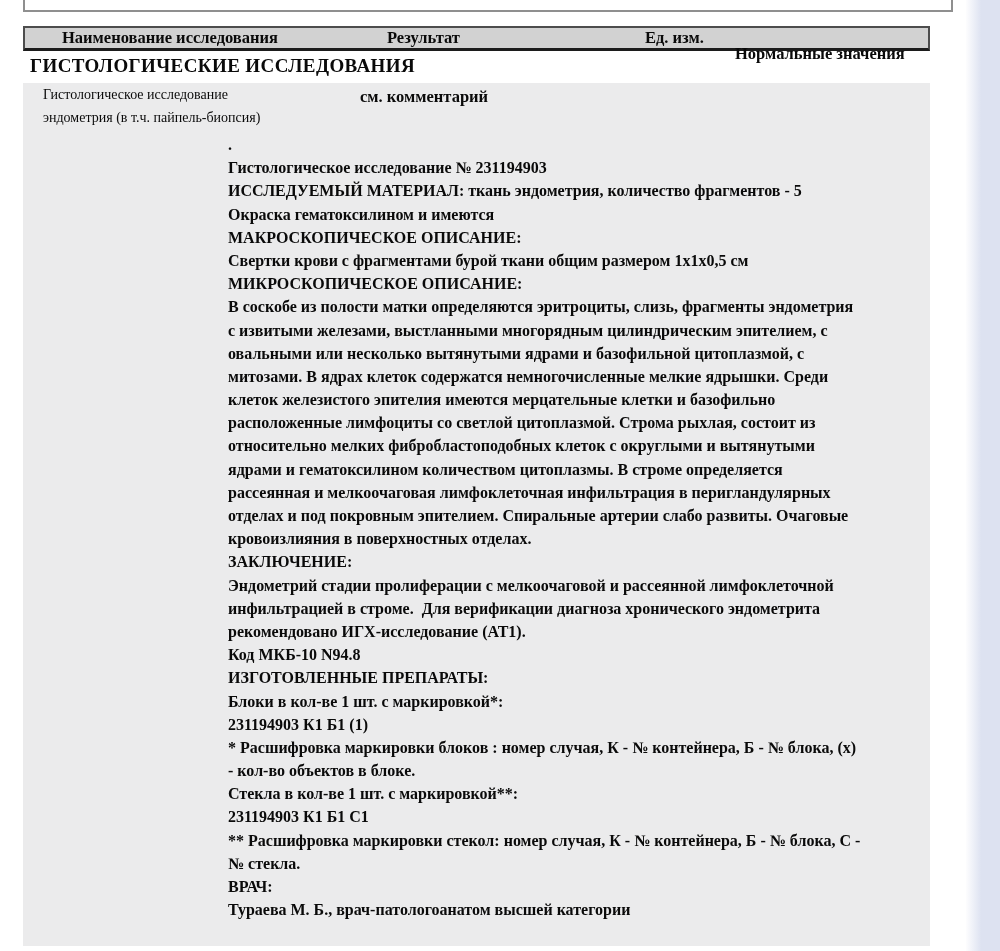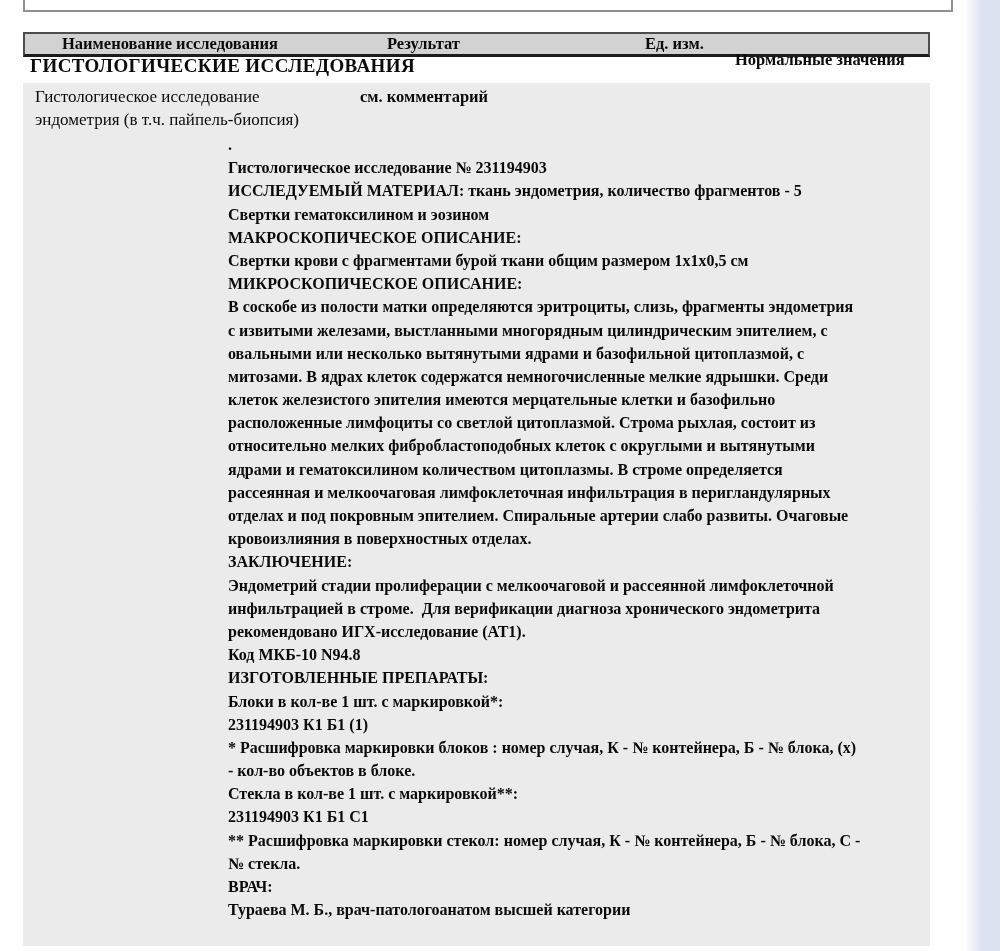--- a/index.html
+++ b/index.html
@@ -14,21 +14,21 @@
   .right-stripe {
     position: absolute; top: 0; left: 966px; width: 34px; height: 951px;
     background: linear-gradient(to right, #fdfdfe 0%, #dde2f1 45%, #dde2f1 100%);
   }
   .top-partial-box {
     position: absolute; left: 23px; top: -21px; width: 930px; height: 33px;
     background: #ffffff;
     border: 2px solid #8f8f8f;
   }
   .header-row {
-    position: absolute; left: 23px; top: 32px; width: 907px; height: 25px;
+    position: absolute; left: 23px; top: 26px; width: 907px; height: 25px;
     background: #d2d2d2;
     border: 2px solid #4d4d4d;
     border-bottom: 3px solid #1c1c1c;
   }
   .header-cell {
     position: absolute; top: 1px;
     font-weight: bold; font-size: 16.5px; line-height: 18px;
     white-space: nowrap;
   }
   .hc-name   { left: 37px;  }
@@ -38,22 +38,22 @@
   .section-title {
     position: absolute; left: 30px; top: 55px;
     font-weight: bold; font-size: 19px; letter-spacing: 0.4px;
     white-space: nowrap;
   }
   .content-area {
     position: absolute; left: 23px; top: 83px; width: 907px; height: 863px;
     background: #ebebec;
   }
   .row-name-line1, .row-name-line2 {
-    position: absolute; left: 12px;
-    font-size: 17px; white-space: nowrap;
+    position: absolute; left: 20px;
+    font-size: 14px; white-space: nowrap;
   }
   .row-name-line1 { top: 4px; }
   .row-name-line2 { top: 27px; font-family: Liberation Serif, serif; }
   .row-result {
     position: absolute; left: 337px; top: 4px;
     font-weight: bold; font-size: 16.5px; white-space: nowrap;
   }
   .comment-block {
     position: absolute; left: 205px; top: 50px; width: 700px;
   }
@@ -81,21 +81,21 @@
 
 <div class="content-area">
   <div class="row-name-line1">Гистологическое исследование</div>
   <div class="row-name-line2">эндометрия (в т.ч. пайпель-биопсия)</div>
   <div class="row-result">см. комментарий</div>
 
   <div class="comment-block">
       <div class="comment-line">.</div>
       <div class="comment-line">Гистологическое исследование № 231194903</div>
       <div class="comment-line">ИССЛЕДУЕМЫЙ МАТЕРИАЛ: ткань эндометрия, количество фрагментов - 5</div>
-      <div class="comment-line">Свертки гематоксилином и эозином</div>
+      <div class="comment-line">Окраска гематоксилином и имеются</div>
       <div class="comment-line">МАКРОСКОПИЧЕСКОЕ ОПИСАНИЕ:</div>
       <div class="comment-line">Свертки крови с фрагментами бурой ткани общим размером 1х1х0,5 см</div>
       <div class="comment-line">МИКРОСКОПИЧЕСКОЕ ОПИСАНИЕ:</div>
       <div class="comment-line">В соскобе из полости матки определяются эритроциты, слизь, фрагменты эндометрия</div>
       <div class="comment-line">с извитыми железами, выстланными многорядным цилиндрическим эпителием, с</div>
       <div class="comment-line">овальными или несколько вытянутыми ядрами и базофильной цитоплазмой, с</div>
       <div class="comment-line">митозами. В ядрах клеток содержатся немногочисленные мелкие ядрышки. Среди</div>
       <div class="comment-line">клеток железистого эпителия имеются мерцательные клетки и базофильно</div>
       <div class="comment-line">расположенные лимфоциты со светлой цитоплазмой. Строма рыхлая, состоит из</div>
       <div class="comment-line">относительно мелких фибробластоподобных клеток с округлыми и вытянутыми</div>

